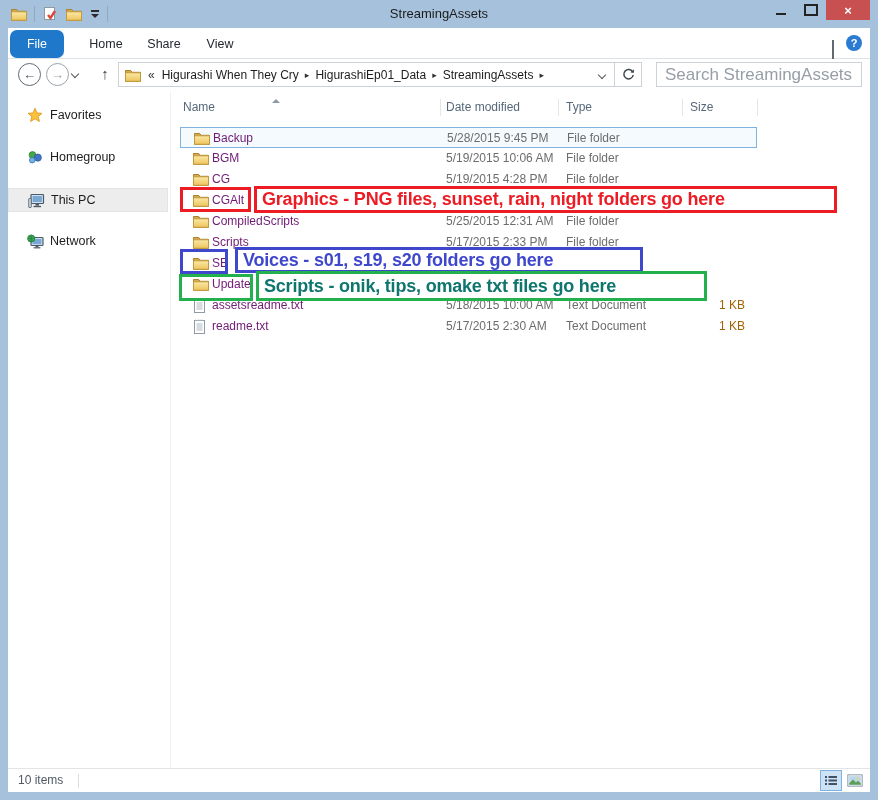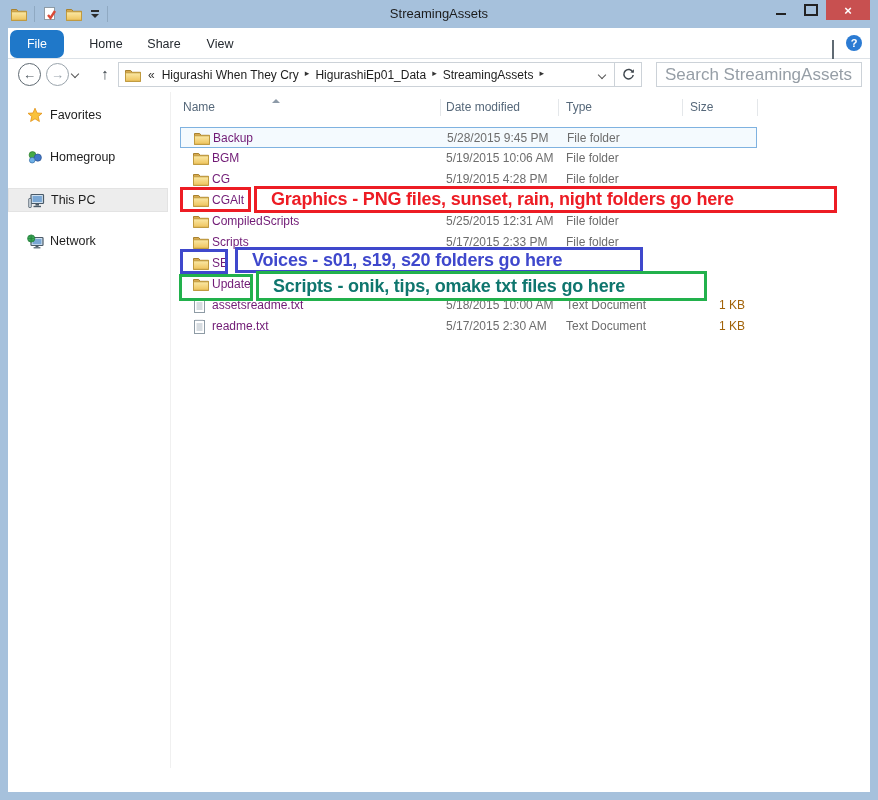--- a/index.html
+++ b/index.html
@@ -75,21 +75,21 @@
   .frow{position:absolute;left:180px;width:577px;height:21px;line-height:21px;font-size:12px;box-sizing:border-box;}
   .frow.selected{border:1px solid #7fb2e0;background:#f4fafe;}
   .frow .ficon{position:absolute;left:13px;top:3px;display:flex;}
   .frow .fname{position:absolute;left:32px;color:#701a75;white-space:nowrap;}
   .frow .fdate{position:absolute;left:266px;color:#6d6d6d;white-space:nowrap;}
   .frow .ftype{position:absolute;left:386px;color:#6d6d6d;white-space:nowrap;}
   .frow .fsize{position:absolute;left:474px;width:91px;text-align:right;color:#a16207;white-space:nowrap;}
   
   .ann{position:absolute;box-sizing:border-box;z-index:10;}
   .ann-outline{background:transparent;}
-  .ann-label{background:#fff;display:flex;align-items:center;padding:0 14px;font-weight:bold;font-size:18px;
+  .ann-label{background:#fff;display:flex;align-items:center;padding:0 5px;font-weight:bold;font-size:18px;
     white-space:nowrap;overflow:hidden;letter-spacing:-0.2px;}
   .ann-red{border:3px solid #ed1c24;color:#ed1c24;}
   .ann-blue{border:3px solid #3f48cc;color:#3f48cc;}
   .ann-green{border:3px solid #22b14c;color:#0f766e;}
   #red-folder-box{left:180px;top:187px;width:71px;height:25px;}
   #red-label-box{left:254px;top:186px;width:583px;height:27px;}
   #blue-folder-box{left:180px;top:249px;width:48px;height:25px;}
   #blue-label-box{left:235px;top:247px;width:408px;height:26px;}
   #green-folder-box{left:179px;top:274px;width:74px;height:27px;}
   #green-label-box{left:256px;top:271px;width:451px;height:30px;}
@@ -178,21 +178,21 @@
     <div class="navbtn upbtn">↑</div>
 
     <div class="addrbar">
       <span class="ficon-slot">
           <svg width="16" height="14" viewBox="0 0 16 14">
             <path d="M0.5 2.5 h5.2 l1.4 1.8 h8.4 v9 h-15 z" fill="#d8a94f" stroke="#a8822f"></path>
             <path d="M0.5 4.8 h15 v8.5 h-15 z" fill="url(#gfold)" stroke="#c09a3f"></path>
           </svg>
         </span>
       <span class="guillemet">«</span>
-      <span style="display:flex;align-items:flex-start;">
+      <span style="display:flex;align-items:center;">
           <span class="crumb">Higurashi When They Cry</span>
           <span class="crumb-sep">▸</span>
           <span class="crumb">HigurashiEp01_Data</span>
           <span class="crumb-sep">▸</span>
           <span class="crumb">StreamingAssets</span>
           <span class="crumb-sep">▸</span>
         </span>
       <span class="addr-spacer"></span>
       <span class="addr-drop">
           <span class="chev-sm"></span>
@@ -396,13 +396,37 @@
       </div>
     </div>
 
   <div class="ann ann-outline ann-red" id="red-folder-box"></div>
   <div class="ann ann-label ann-red" id="red-label-box">Graphics - PNG files, sunset, rain, night folders go here</div>
   <div class="ann ann-outline ann-blue" id="blue-folder-box"></div>
   <div class="ann ann-label ann-blue" id="blue-label-box">Voices - s01, s19, s20 folders go here</div>
   <div class="ann ann-outline ann-green" id="green-folder-box"></div>
   <div class="ann ann-label ann-green" id="green-label-box">Scripts - onik, tips, omake txt files go here</div>
 
+  <div class="statusbar">
+    <div class="status-text">10 items</div>
+    <div class="status-sep"></div>
+    <div class="viewbtn vb-details">
+        <svg width="14" height="13" viewBox="0 0 14 13">
+          <g fill="#3f5266">
+            <rect x="1" y="2" width="2" height="2"></rect>
+            <rect x="4.5" y="2" width="8.5" height="2"></rect>
+            <rect x="1" y="5.5" width="2" height="2"></rect>
+            <rect x="4.5" y="5.5" width="8.5" height="2"></rect>
+            <rect x="1" y="9" width="2" height="2"></rect>
+            <rect x="4.5" y="9" width="8.5" height="2"></rect>
+          </g>
+        </svg>
+      </div>
+    <div class="viewbtn vb-icons">
+        <svg width="16" height="13" viewBox="0 0 16 13">
+          <rect x="0.8" y="0.8" width="14.4" height="11.4" fill="#eef4f9" stroke="#8ea0ae"></rect>
+          <rect x="2.2" y="2.2" width="11.6" height="8.6" fill="#bcd6ea"></rect>
+          <path d="M2.2 9.2 L6 5.5 L9 8.5 L11 6.8 L13.8 9.6 L13.8 10.8 L2.2 10.8 Z" fill="#5d9e57"></path>
+          <circle cx="10.8" cy="4.4" r="1.1" fill="#f4d35e"></circle>
+        </svg>
+      </div>
+  </div>
 </div>
 
 </body></html>

